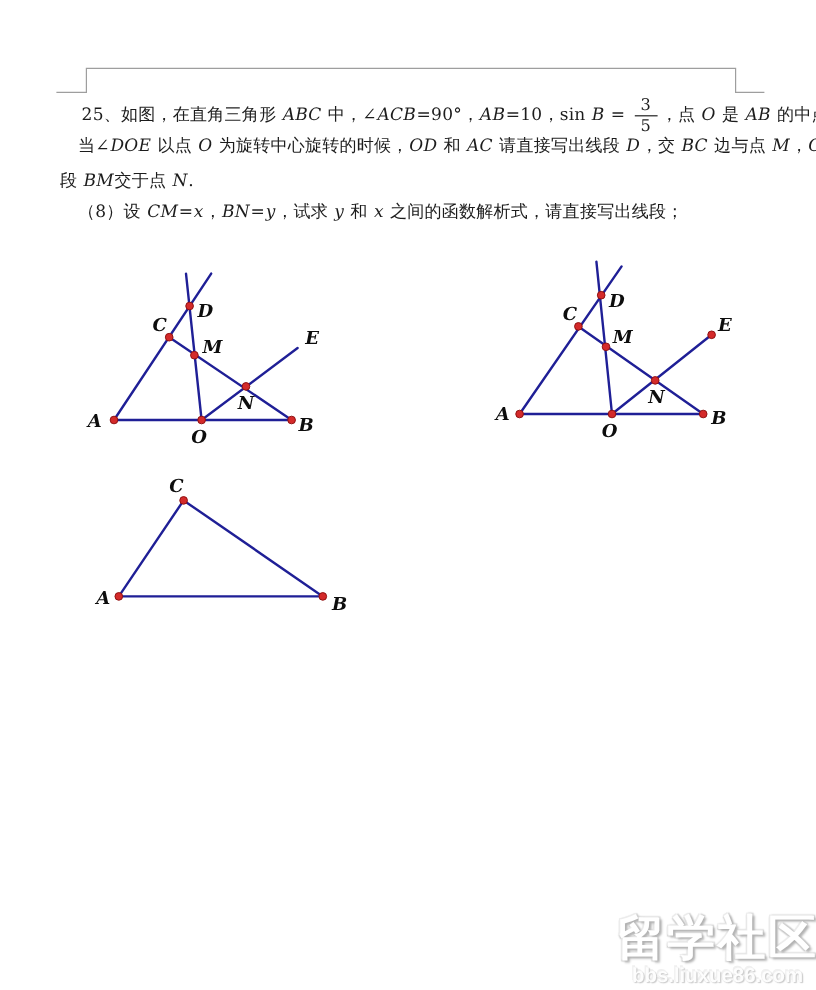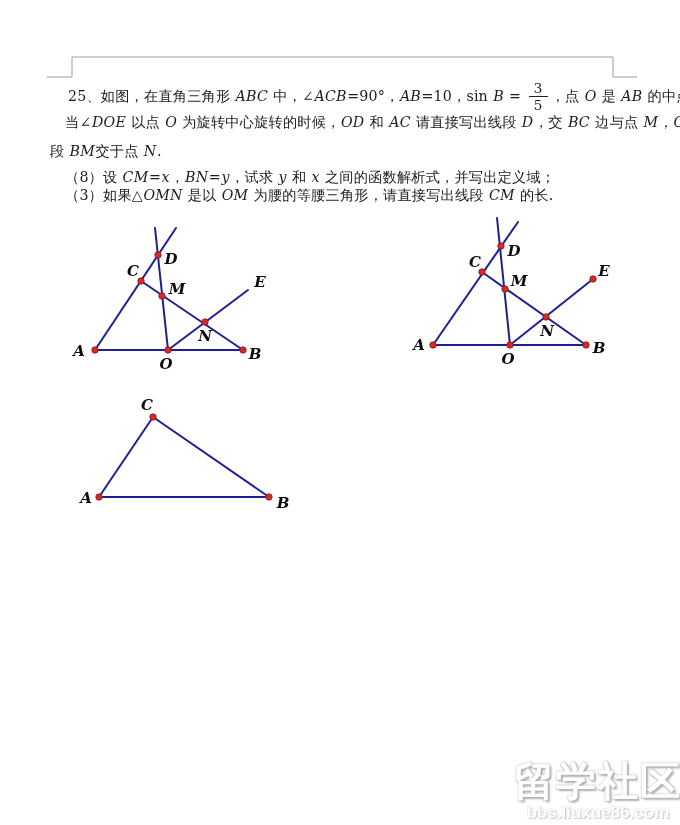--- a/index.html
+++ b/index.html
@@ -81,22 +81,21 @@
 
 <div class="page">
 
   <svg class="frame" width="680" height="825" viewBox="0 0 680 825">
     <polyline points="47,77 72,77 72,57 613,57 613,77 637,77" fill="none" stroke-width="1" stroke="#9e9e9e"></polyline>
   </svg>
 
   <div class="tline l1"><span>25、如图，在直角三角形 </span><span class="it">ABC</span><span> 中，∠</span><span class="it">ACB</span><span>=90°，</span><span class="it">AB</span><span>=10，sin </span><span class="it">B</span><span> = </span><span class="frac"><span class="num">3</span><span class="den">5</span></span><span>，点 </span><span class="it">O</span><span> 是 </span><span class="it">AB</span><span> 的中点，∠</span></div>
   <div class="tline l2"><span>当∠</span><span class="it">DOE</span><span> 以点 </span><span class="it">O</span><span> 为旋转中心旋转的时候，</span><span class="it">OD</span><span> 和 </span><span class="it">AC</span><span> 请直接写出线段 </span><span class="it">D</span><span>，交 </span><span class="it">BC</span><span> 边与点 </span><span class="it">M</span><span>，</span><span class="it">OE</span></div>
   <div class="tline l3"><span>段 </span><span class="it">BM</span><span>交于点 </span><span class="it">N</span><span>.</span></div>
-  <div class="tline l5"><span>（8）设 </span><span class="it">CM</span><span>=</span><span class="it">x</span><span>，</span><span class="it">BN</span><span>=</span><span class="it">y</span><span>，试求 </span><span class="it">y</span><span> 和 </span><span class="it">x</span><span> 之间的函数解析式，并写出定义域；</span></div>
-  <div class="tline l6"><span>（3）如果△</span><span class="it">OMN</span><span> 是以 </span><span class="it">OM</span><span> 为腰的等腰三角形，请直接写出线段 </span><span class="it">CM</span><span> 的长.</span></div>
+  <div class="tline l5"><span>（8）设 </span><span class="it">CM</span><span>=</span><span class="it">x</span><span>，</span><span class="it">BN</span><span>=</span><span class="it">y</span><span>，试求 </span><span class="it">y</span><span> 和 </span><span class="it">x</span><span> 之间的函数解析式，请直接写出线段；</span></div>
 
   <svg class="figure" viewBox="70 212 205 165" style="left: 70px; top: 212px; width: 205px; height: 165px;">
       <line x1="95" y1="350" x2="243" y2="350" stroke="#1f1f96" stroke-width="2" stroke-linecap="round"></line>
       <line x1="95" y1="350" x2="176" y2="228" stroke="#1f1f96" stroke-width="2" stroke-linecap="round"></line>
       <line x1="168" y1="350" x2="155" y2="228" stroke="#1f1f96" stroke-width="2" stroke-linecap="round"></line>
       <line x1="141" y1="281" x2="243" y2="350" stroke="#1f1f96" stroke-width="2" stroke-linecap="round"></line>
       <line x1="168" y1="350" x2="248" y2="290" stroke="#1f1f96" stroke-width="2" stroke-linecap="round"></line>
       <circle cx="95" cy="350" r="3.2" fill="#d42a2a" stroke="#8c1010" stroke-width="0.8"></circle>
       <text x="79" y="356" text-anchor="middle" font-family="&quot;DejaVu Serif&quot;, &quot;Liberation Serif&quot;, serif" font-size="15" font-style="italic" font-weight="bold" fill="#0d0d0d">A</text>
       <circle cx="243" cy="350" r="3.2" fill="#d42a2a" stroke="#8c1010" stroke-width="0.8"></circle>

